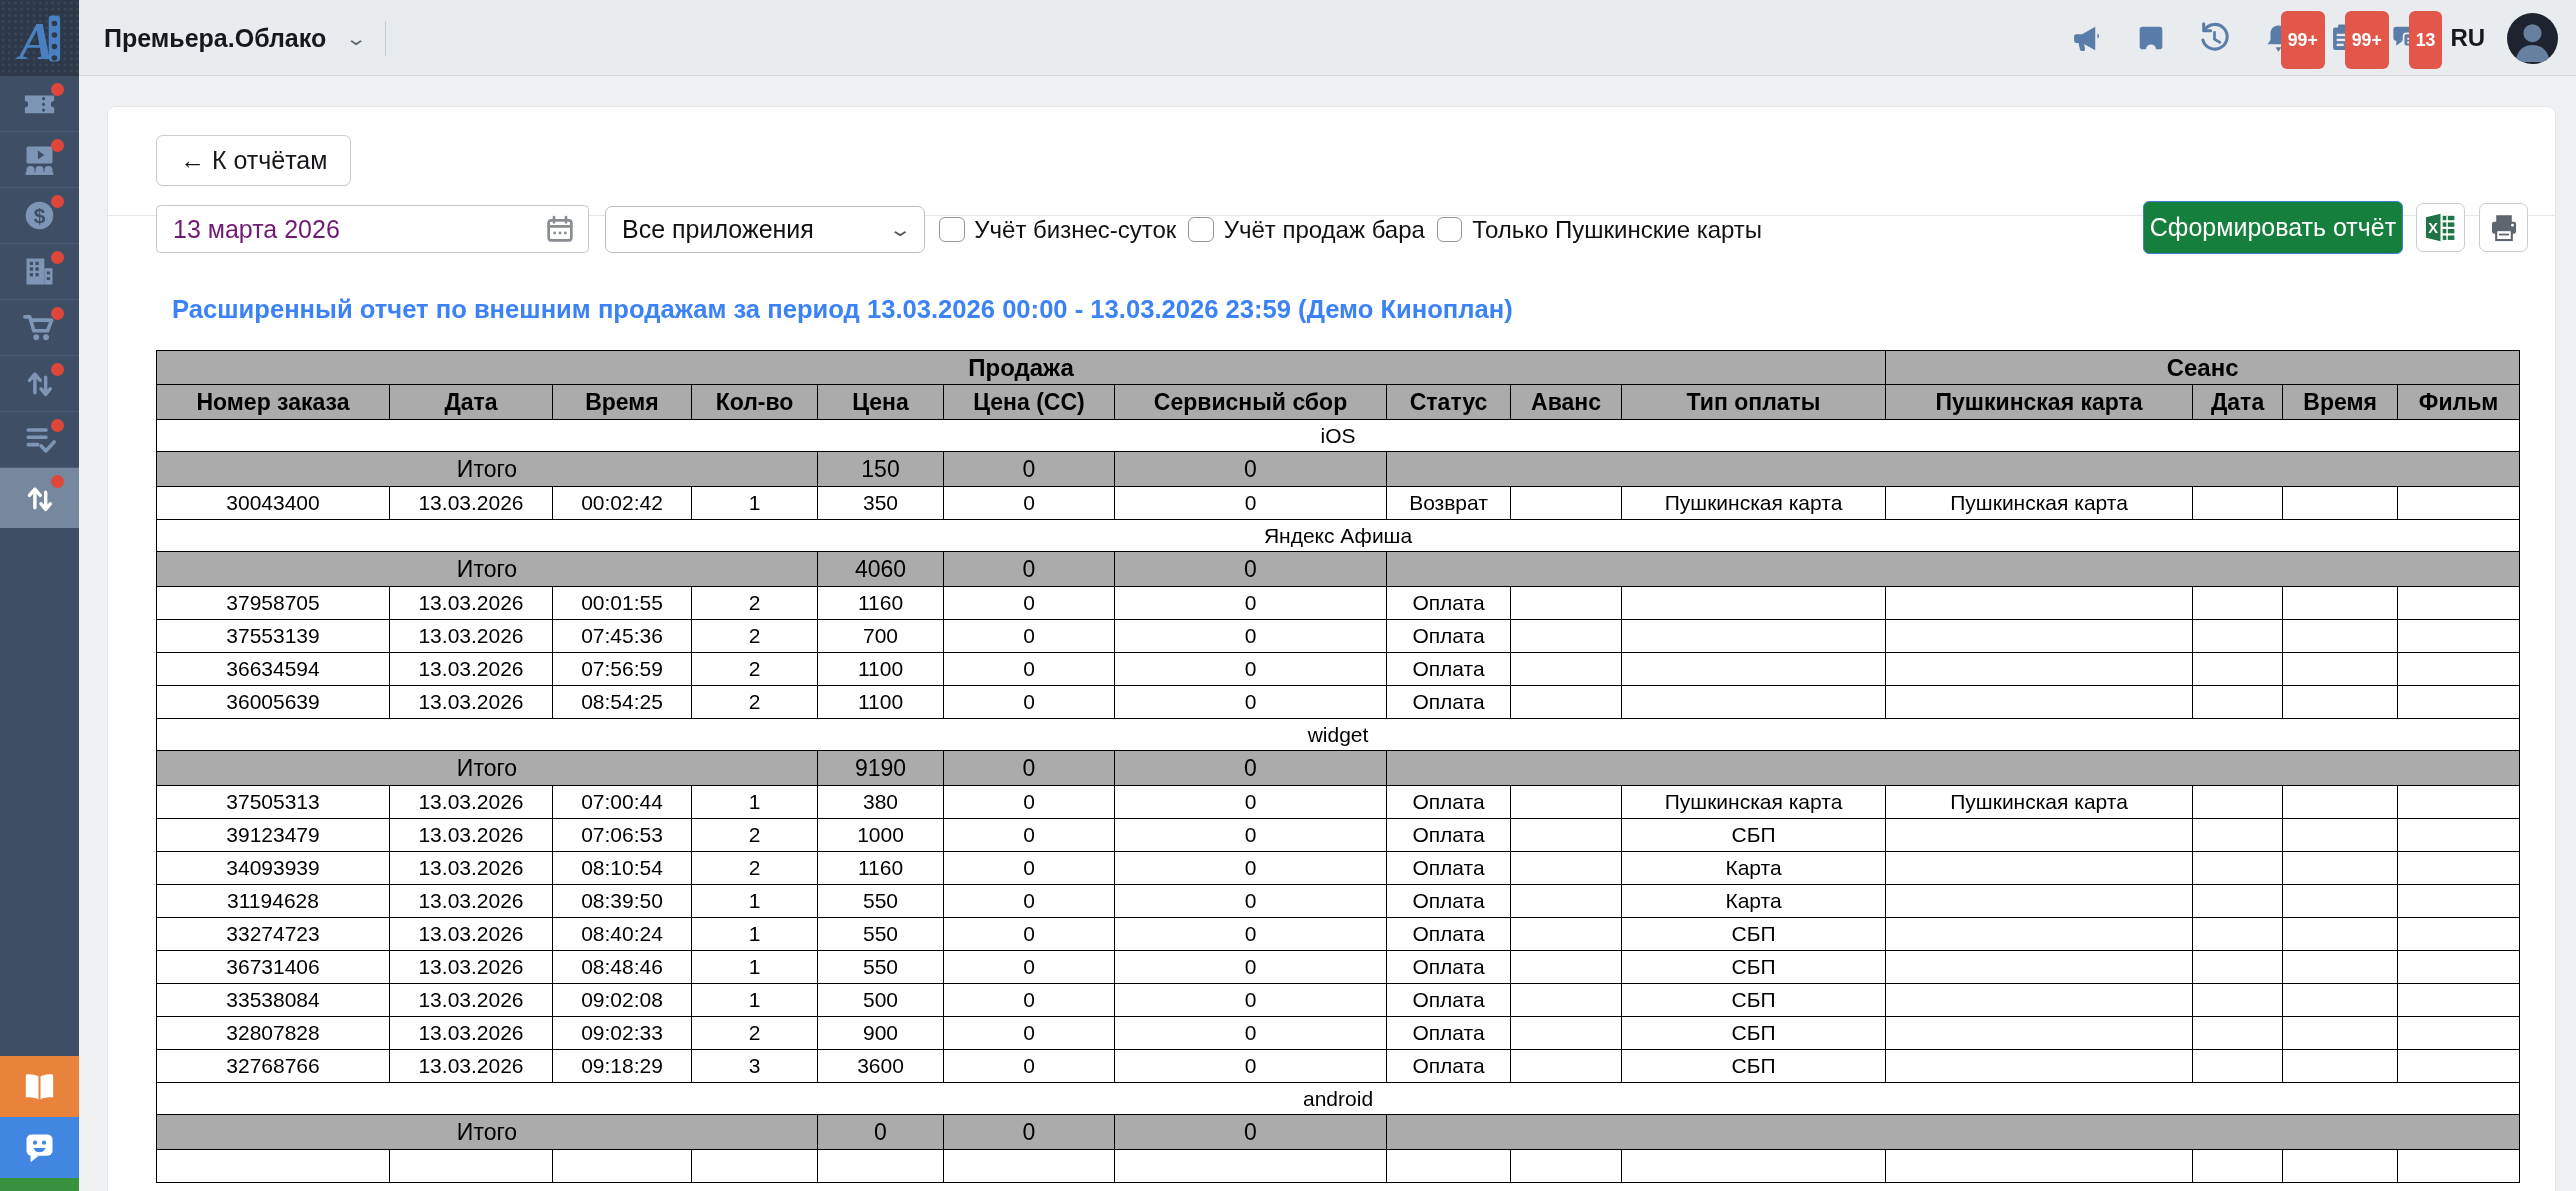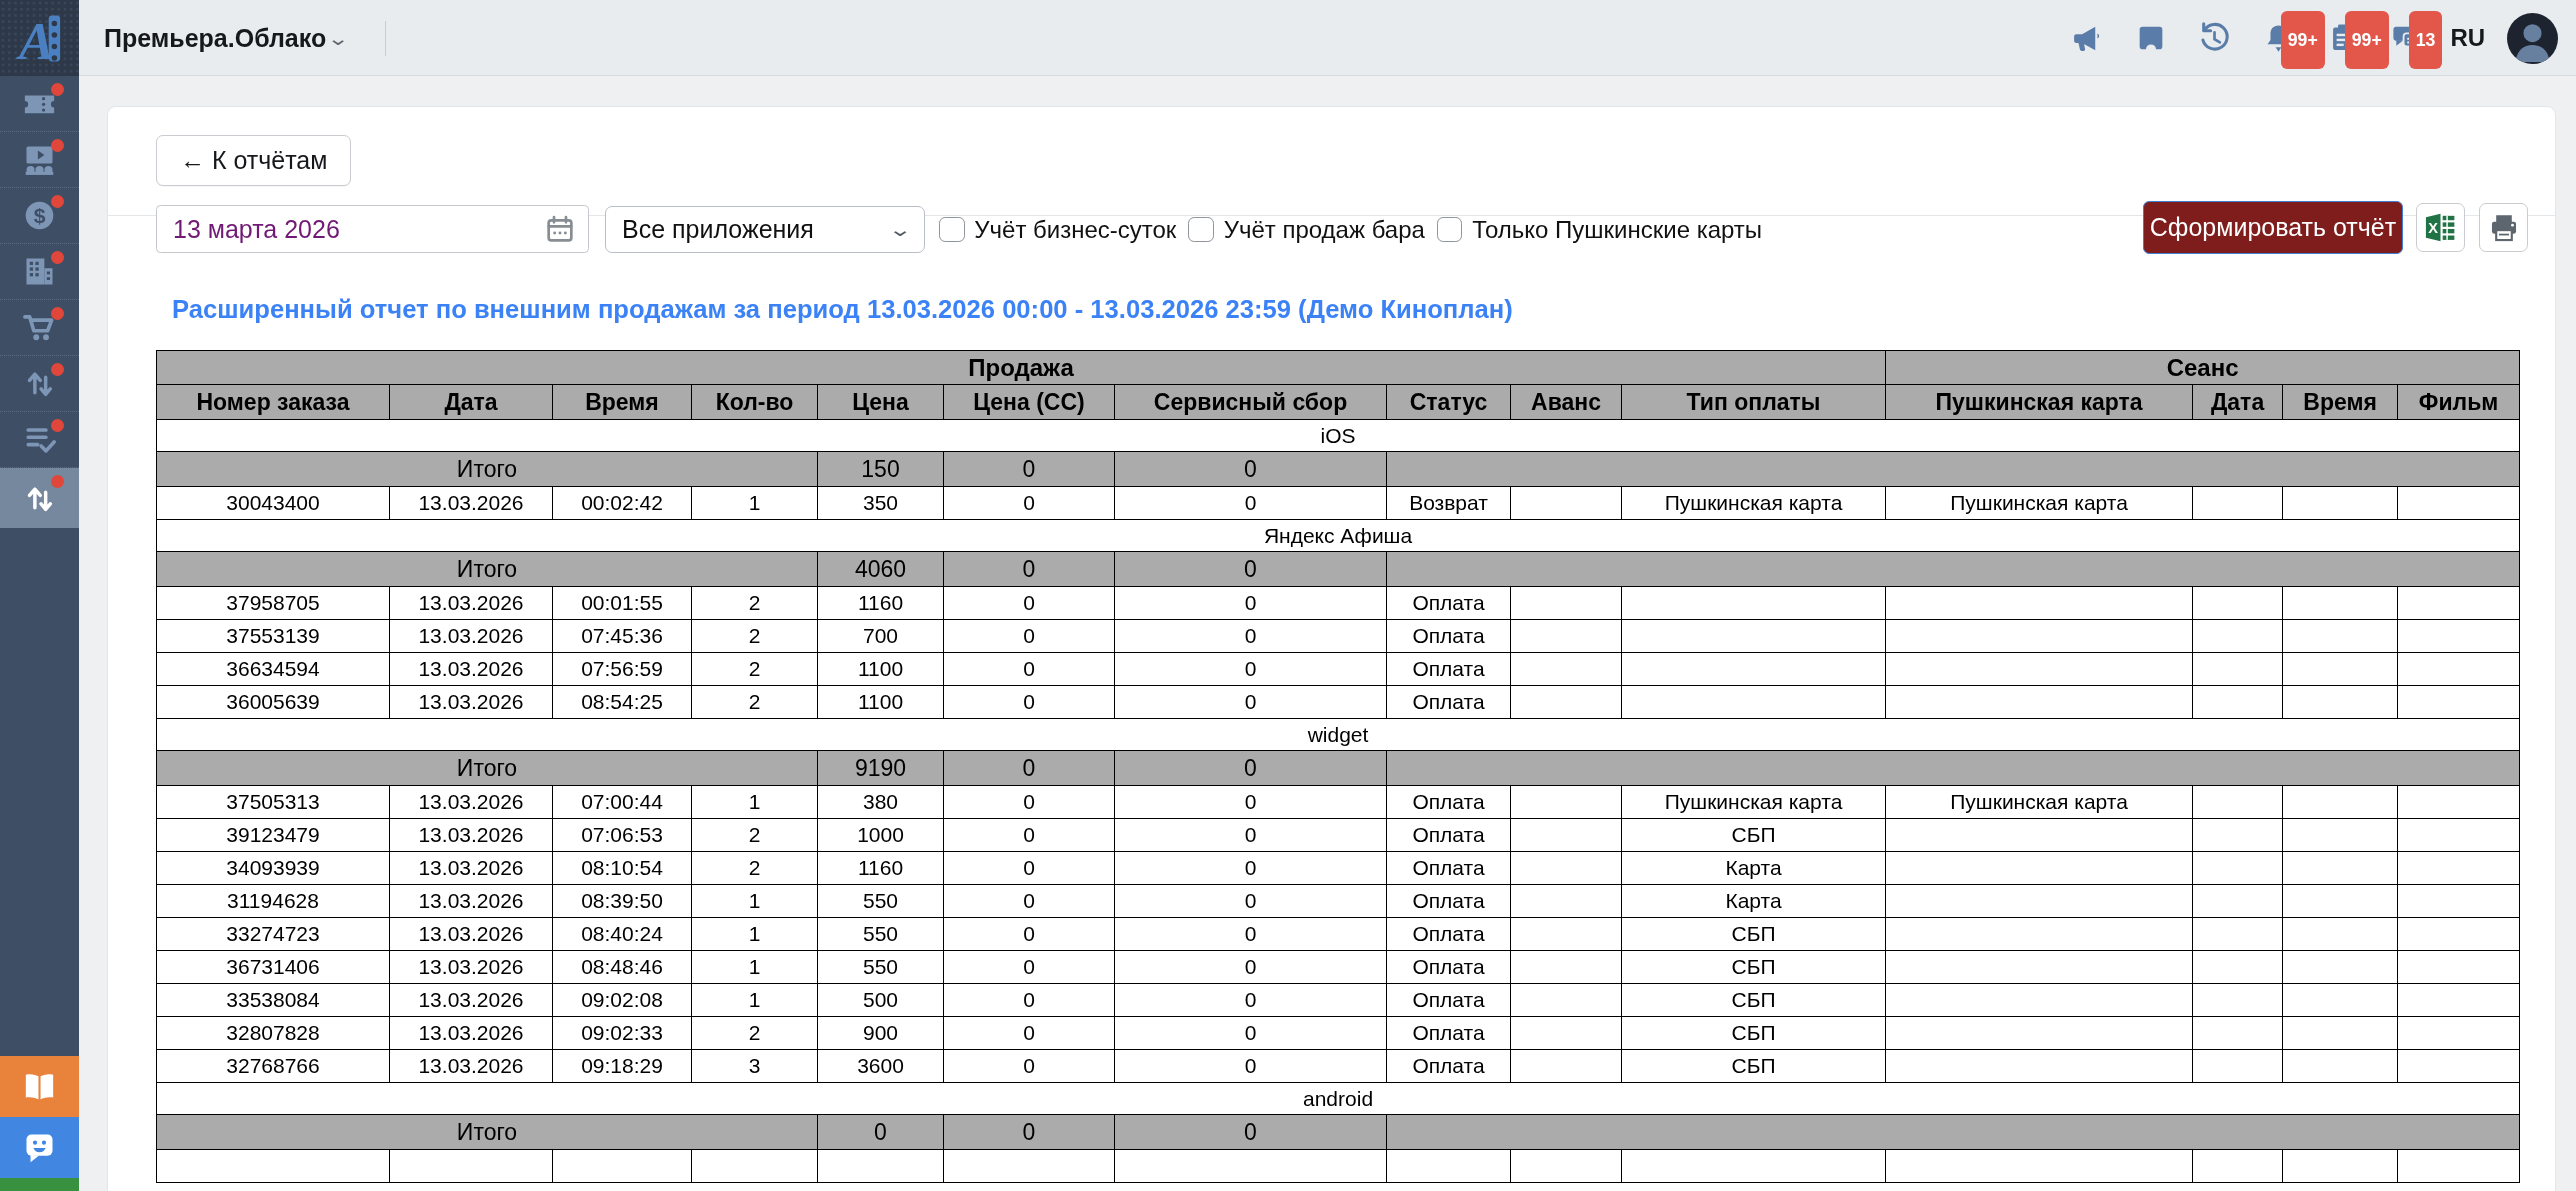--- a/index.html
+++ b/index.html
@@ -6,21 +6,21 @@
   html,body { width:2576px; height:1191px; overflow:hidden;
               font-family:"Liberation Sans", sans-serif; background:#eef0f2; }
 
   
   .topbar { position:absolute; left:0; top:0; width:2576px; height:76px;
             background:#e9ecef; border-bottom:0.9px solid #d6dade; z-index:5; }
   .logo-sq { position:absolute; left:0; top:0; width:79px; height:76px; background:#2d3949;
              background-image:radial-gradient(#39465a 1.3px, transparent 1.3px); background-size:6.2px 6.2px;
              display:flex; align-items:center; justify-content:center; }
   .app-title { position:absolute; left:104px; top:0; height:76px; display:flex; align-items:center;
-               gap:4px; font-size:25px; font-weight:bold; color:#15181c; cursor:pointer; }
+               gap:22px; font-size:25px; font-weight:bold; color:#15181c; cursor:pointer; }
   .app-title .chev { font-size:19.4px; color:#5e6670; font-weight:normal; transform:scaleX(1.4); }
   .tb-divider { position:absolute; left:385px; top:21px; width:0.9px; height:35px; background:#c7ccd2; }
   .tb-icons { position:absolute; right:0; top:0; height:76px; display:flex; align-items:center; }
   .tb-ic { position:relative; width:64px; height:76px; display:flex; align-items:center;
            justify-content:center; cursor:pointer; color:#5a7ca8; }
   .badge { position:absolute; top:10.6px; left:34px; background:#e2574a; color:#fff; font-size:17.7px;
            font-weight:bold; line-height:24px; padding:17px 7px; border-radius:6.2px; white-space:nowrap; }
   .lang { width:58px; text-align:center; font-size:24px; font-weight:bold; color:#15181c; cursor:pointer; }
   .avatar { width:51px; height:51px; border-radius:50%; background:#1d2430; margin:0 17.7px 0 10.6px;
             position:relative; overflow:hidden; cursor:pointer; flex:0 0 auto; }
@@ -59,21 +59,21 @@
             padding:0 16px; font-size:25px; color:#111; cursor:pointer; }
   .select .flex { flex:1; }
   .select .chev { color:#555b61; font-size:19.4px; transform:scaleX(1.5); }
 
   .cb-row { position:absolute; left:831px; top:99px; height:47px; display:flex; align-items:center;
             gap:12px; }
   .cb-group { display:flex; align-items:center; gap:9.7px; cursor:pointer; }
   .cb-box { width:25.6px; height:25.6px; border:1.8px solid #8f959b; border-radius:6.2px; background:#fff; }
   .cb-label { font-size:24px; color:#111; white-space:nowrap; }
 
-  .gen-btn { position:absolute; left:2035px; top:94px; width:260px; height:53px; background:#7f1d1d;
+  .gen-btn { position:absolute; left:2035px; top:94px; width:260px; height:53px; background:#15803d;
              border:0.9px solid #3f7fd6; border-radius:6.2px; color:#fff; font-size:25px;
              display:flex; align-items:center; justify-content:center; cursor:pointer; }
   .sq-btn { position:absolute; top:96px; width:49px; height:49px; background:#fff;
             border:0.9px solid #c9ccd0; border-radius:7px; display:flex; align-items:center;
             justify-content:center; cursor:pointer; }
   .sq-btn.excel { left:2308px; }
   .sq-btn.print { left:2371px; }
 
   .report-title { position:absolute; left:64px; top:188px; font-size:25.6px; font-weight:bold;
                   color:#3b82f6; white-space:nowrap; }

